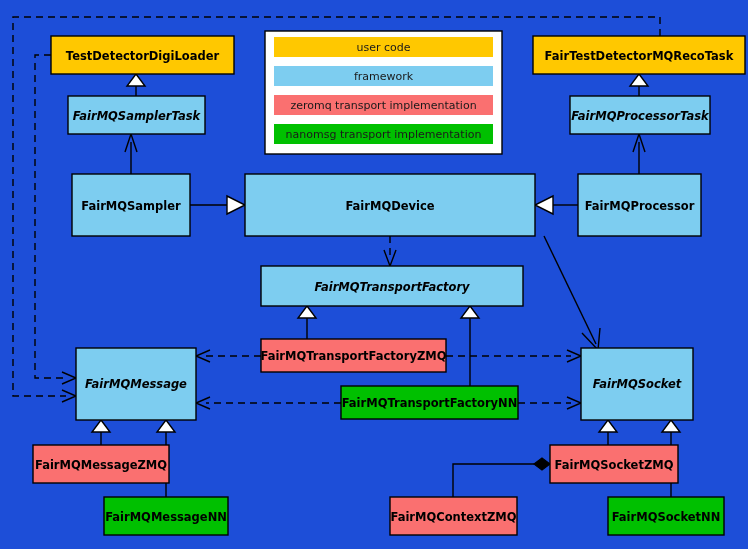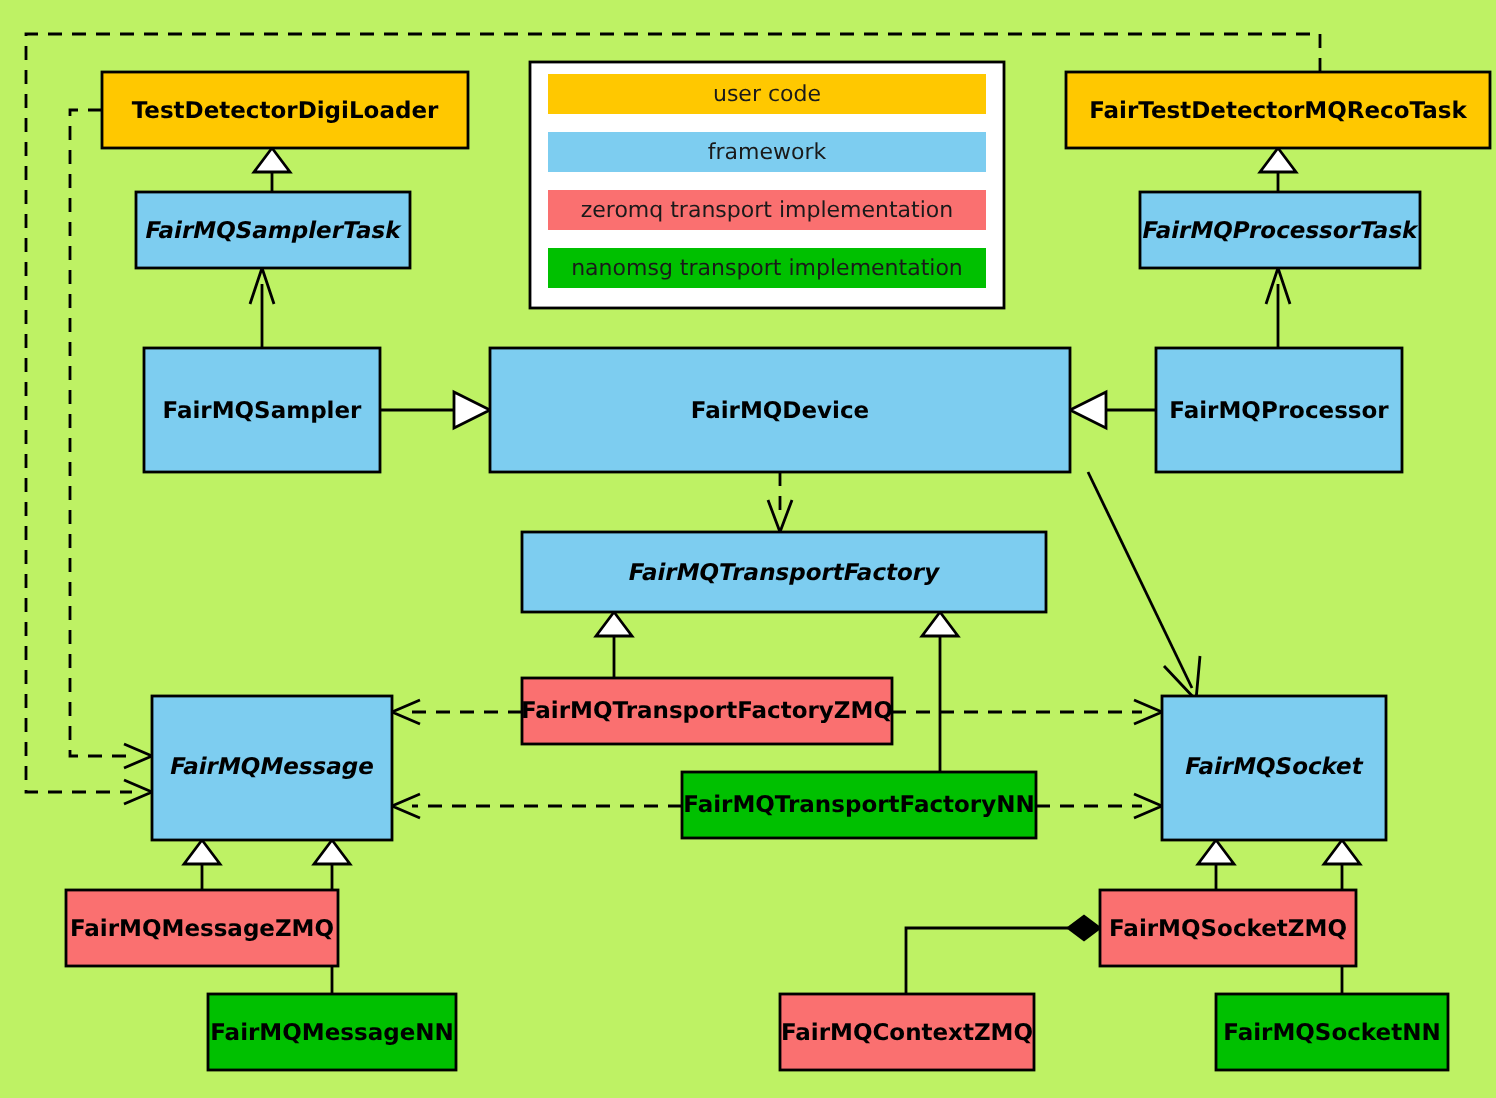--- a/index.html
+++ b/index.html
@@ -4,21 +4,21 @@
 <style>
   html, body {
     margin: 0;
     padding: 0;
     background: #ffffff;
   }
   #diagram-root {
     position: relative;
     width: 748px;
     height: 549px;
-    background: #bef264;
+    background: #1d4ed8;
     font-family: "DejaVu Sans", sans-serif;
     overflow: hidden;
   }
   svg.canvas {
     position: absolute;
     left: 0;
     top: 0;
     width: 748px;
     height: 549px;
   }

